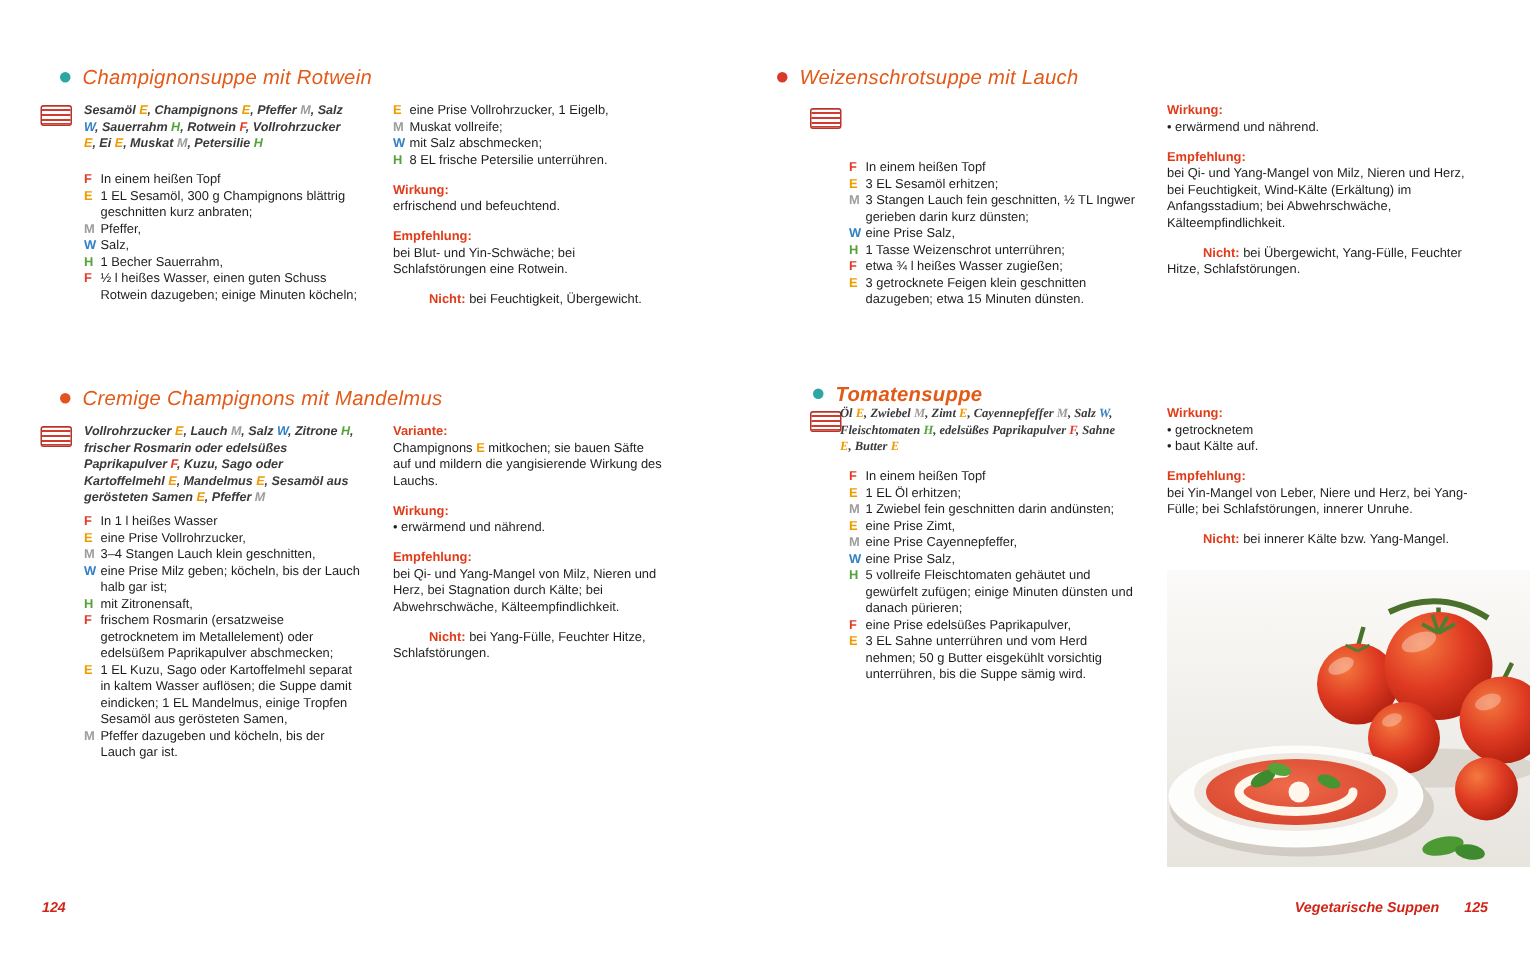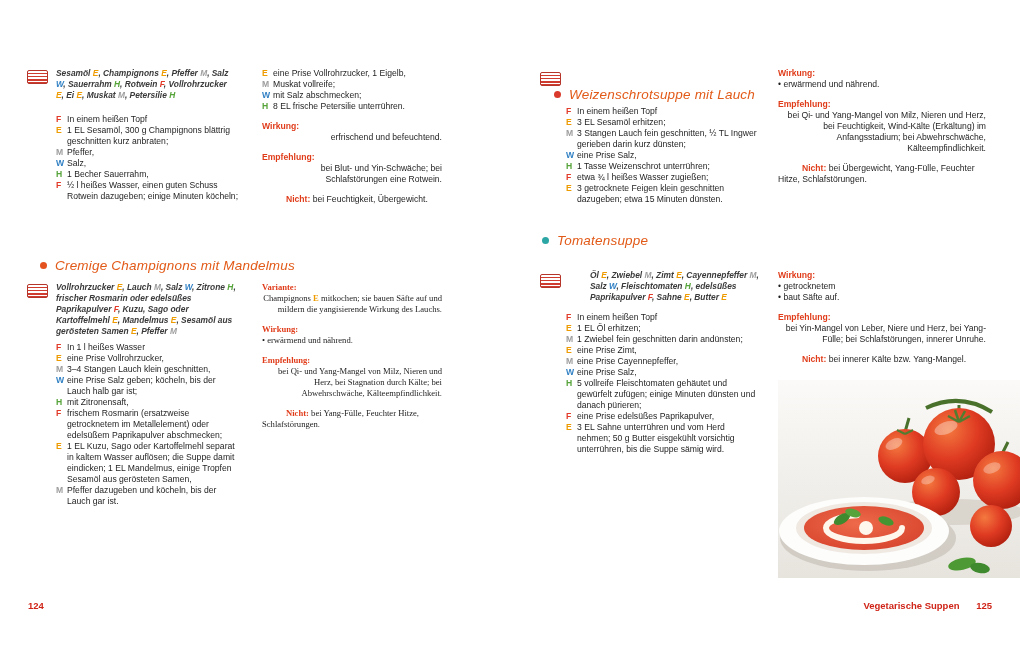--- a/index.html
+++ b/index.html
@@ -47,69 +47,73 @@
   .el-M { color:var(--el-M); }
   .el-W { color:var(--el-W); }
   .el-F { color:var(--el-F); }
   .el-H { color:var(--el-H); }
 
   .col2 { position:absolute; font-size:8.6px; line-height:11px; color:#1e1e1e; }
   .section { margin-top:9px; }
   .col2 > .section:first-child { margin-top:0; }
   .sec-label { color:var(--label); font-weight:bold; display:block; }
   .section.inline .sec-label { display:inline;margin-left:24px; }
-  .sec-text { display:block;text-align:right; }
+  .sec-text { display:block; }
   .section.inline .sec-text { display:inline; }
   .sec-bullet-line { display:block; padding-left:8px; text-indent:-8px; }
 
   
   .r1 .r-title     { left:40px;  top:44px; }
   .r1 .stamp       { left:27px;  top:70px; }
   .r1 .ingredients { left:56px;  top:68px;  width:178px; }
   .r1 .steps-main  { left:56px;  top:114px; width:184px; }
   .r1 .col2        { left:262px; top:68px;  width:180px; }
 
   .r2 .r-title     { left:40px;  top:258px; }
   .r2 .stamp       { left:27px;  top:284px; }
   .r2 .ingredients { left:56px;  top:282px; width:182px; }
   .r2 .steps-main  { left:56px;  top:342px; width:184px; }
-  .r2 .col2        { left:262px; top:282px; width:180px;font-family:Liberation Serif, serif; }
-
-  .r3 .r-title     { left:554px; top:44px;margin-top:43px; }
+  .r2 .col2        { left:262px; top:282px; width:180px; }
+
+  .r3 .r-title     { left:518px; top:44px; }
   .r3 .stamp       { left:540px; top:72px; }
   .r3 .ingredients { left:566px; top:68px;  width:184px; }
   .r3 .steps-main  { left:566px; top:106px; width:192px; }
   .r3 .col2        { left:778px; top:68px;  width:208px; }
 
-  .r4 .r-title     { left:542px; top:233px; }
+  .r4 .r-title     { left:542px; top:255px;font-weight:bold; }
   .r4 .stamp       { left:540px; top:274px; }
-  .r4 .ingredients { left:590px; top:270px; width:184px; }
+  .r4 .ingredients { left:560px; top:270px; width:184px;font-family:Liberation Serif, serif; }
   .r4 .steps-main  { left:566px; top:312px; width:192px; }
   .r4 .col2        { left:778px; top:270px; width:208px; }
 
   .photo {
     position:absolute; left:778px; top:380px; width:242px; height:198px;
     overflow:hidden;
   }
 
   .footer-left, .footer-right {
     position:absolute; top:600px;
-    font-size:9.5px; font-weight:bold; color:var(--footer);
+    font-size:9.5px; font-weight:bold; color:var(--footer);font-style:italic;
   }
   .footer-left  { left:28px; }
   .footer-right { right:28px; text-align:right; }
   .footer-right .pgnum { margin-left:14px; }
 </style>
 </head>
 <body>
 
 <div class="page page-left"></div>
 <div class="page page-right"></div>
 
 <section class="recipe r1">
+  <h2 class="r-title">
+    <span class="bullet" style="background: rgb(44, 166, 164);"></span>
+    <span class="title-text">Champignonsuppe mit Rotwein</span>
+  </h2>
   <div class="stamp"></div>
   <p class="ingredients">Sesamöl <span class="el el-E">E</span>, Champignons <span class="el el-E">E</span>, Pfeffer <span class="el el-M">M</span>, Salz <span class="el el-W">W</span>, Sauerrahm <span class="el el-H">H</span>, Rotwein <span class="el el-F">F</span>, Vollrohrzucker <span class="el el-E">E</span>, Ei <span class="el el-E">E</span>, Muskat <span class="el el-M">M</span>, Petersilie <span class="el el-H">H</span></p>
   <ul class="steps steps-main">
       <li class="step"><span class="el el-marker el-F">F</span><span class="step-text">In einem heißen Topf</span></li>
       <li class="step"><span class="el el-marker el-E">E</span><span class="step-text">1 EL Sesamöl, 300 g Champignons blättrig geschnitten kurz anbraten;</span></li>
       <li class="step"><span class="el el-marker el-M">M</span><span class="step-text">Pfeffer,</span></li>
       <li class="step"><span class="el el-marker el-W">W</span><span class="step-text">Salz,</span></li>
       <li class="step"><span class="el el-marker el-H">H</span><span class="step-text">1 Becher Sauerrahm,</span></li>
       <li class="step"><span class="el el-marker el-F">F</span><span class="step-text">½ l heißes Wasser, einen guten Schuss Rotwein dazugeben; einige Minuten köcheln;</span></li>
     </ul>
@@ -136,21 +140,21 @@
   <h2 class="r-title">
     <span class="bullet" style="background: rgb(228, 83, 31);"></span>
     <span class="title-text">Cremige Champignons mit Mandelmus</span>
   </h2>
   <div class="stamp"></div>
   <p class="ingredients">Vollrohrzucker <span class="el el-E">E</span>, Lauch <span class="el el-M">M</span>, Salz <span class="el el-W">W</span>, Zitrone <span class="el el-H">H</span>, frischer Rosmarin oder edelsüßes Paprikapulver <span class="el el-F">F</span>, Kuzu, Sago oder Kartoffelmehl <span class="el el-E">E</span>, Mandelmus <span class="el el-E">E</span>, Sesamöl aus gerösteten Samen <span class="el el-E">E</span>, Pfeffer <span class="el el-M">M</span></p>
   <ul class="steps steps-main">
       <li class="step"><span class="el el-marker el-F">F</span><span class="step-text">In 1 l heißes Wasser</span></li>
       <li class="step"><span class="el el-marker el-E">E</span><span class="step-text">eine Prise Vollrohrzucker,</span></li>
       <li class="step"><span class="el el-marker el-M">M</span><span class="step-text">3–4 Stangen Lauch klein geschnitten,</span></li>
-      <li class="step"><span class="el el-marker el-W">W</span><span class="step-text">eine Prise Salz geben; köcheln, bis der Lauch halb gar ist;</span></li>
+      <li class="step"><span class="el el-marker el-W">W</span><span class="step-text">eine Prise Milz geben; köcheln, bis der Lauch halb gar ist;</span></li>
       <li class="step"><span class="el el-marker el-H">H</span><span class="step-text">mit Zitronensaft,</span></li>
       <li class="step"><span class="el el-marker el-F">F</span><span class="step-text">frischem Rosmarin (ersatzweise getrocknetem im Metallelement) oder edelsüßem Paprikapulver abschmecken;</span></li>
       <li class="step"><span class="el el-marker el-E">E</span><span class="step-text">1 EL Kuzu, Sago oder Kartoffelmehl separat in kaltem Wasser auflösen; die Suppe damit eindicken; 1 EL Mandelmus, einige Tropfen Sesamöl aus gerösteten Samen,</span></li>
       <li class="step"><span class="el el-marker el-M">M</span><span class="step-text">Pfeffer dazugeben und köcheln, bis der Lauch gar ist.</span></li>
     </ul>
   <div class="col2">
       <p class="section">
         <span class="sec-label">Variante:</span>
         <span class="sec-text">Champignons <span class="el el-E">E</span> mitkochen; sie bauen Säfte auf und mildern die yangisierende Wirkung des Lauchs.</span>
       </p>
@@ -209,21 +213,21 @@
       <li class="step"><span class="el el-marker el-M">M</span><span class="step-text">eine Prise Cayennepfeffer,</span></li>
       <li class="step"><span class="el el-marker el-W">W</span><span class="step-text">eine Prise Salz,</span></li>
       <li class="step"><span class="el el-marker el-H">H</span><span class="step-text">5 vollreife Fleischtomaten gehäutet und gewürfelt zufügen; einige Minuten dünsten und danach pürieren;</span></li>
       <li class="step"><span class="el el-marker el-F">F</span><span class="step-text">eine Prise edelsüßes Paprikapulver,</span></li>
       <li class="step"><span class="el el-marker el-E">E</span><span class="step-text">3 EL Sahne unterrühren und vom Herd nehmen; 50 g Butter eisgekühlt vorsichtig unterrühren, bis die Suppe sämig wird.</span></li>
     </ul>
   <div class="col2">
       <p class="section">
         <span class="sec-label">Wirkung:</span>
         <span class="sec-bullet-line">• getrocknetem</span>
-        <span class="sec-bullet-line">• baut Säfte auf.</span>
+        <span class="sec-bullet-line">• baut Kälte auf.</span>
       </p>
       <p class="section">
         <span class="sec-label">Empfehlung:</span>
         <span class="sec-text">bei Yin-Mangel von Leber, Niere und Herz, bei Yang-Fülle; bei Schlafstörungen, innerer Unruhe.</span>
       </p>
       <p class="section inline"><span class="sec-label">Nicht:</span> <span class="sec-text">bei innerer Kälte bzw. Yang-Mangel.</span></p>
     </div>
 </section>
 
 <figure class="photo">

